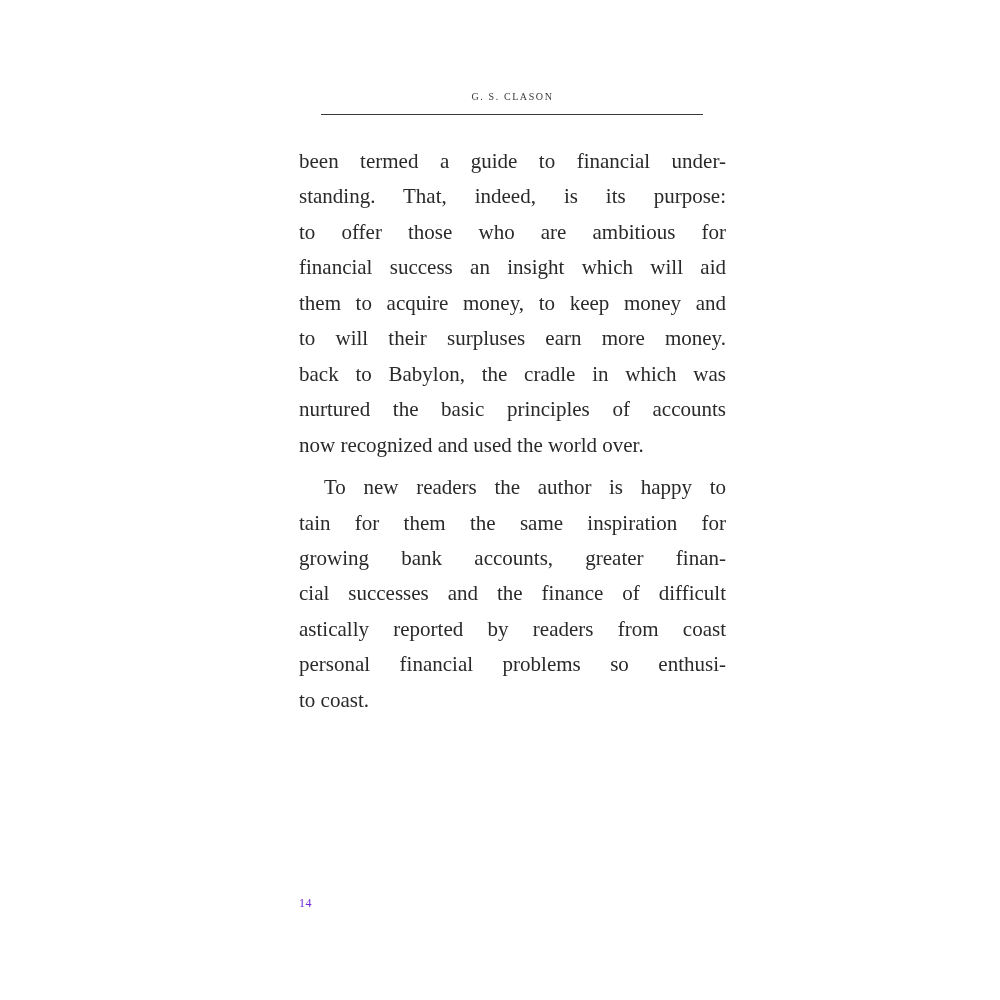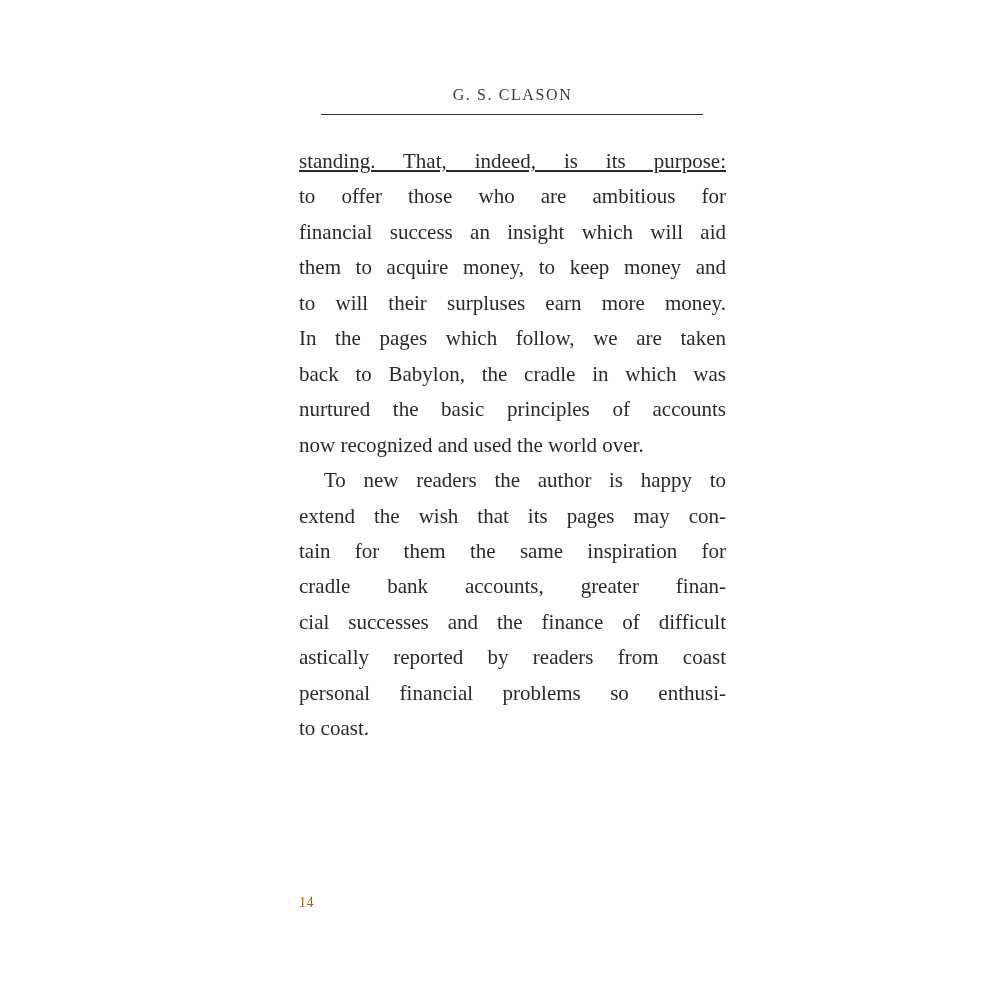--- a/index.html
+++ b/index.html
@@ -29,21 +29,21 @@
   
   .running-head {
     position: absolute;
     left: 299px;
     top: 86px;
     width: 427px;
     text-align: center;
   }
   .running-head-text {
     font-family: "Liberation Serif", "DejaVu Serif", serif;
-    font-size: 16px;
+    font-size: 10px;
     letter-spacing: 1.6px;
     color: #3a3a3a;
     line-height: 16px;
     display: inline-block;
     white-space: nowrap;
   }
   .head-rule {
     position: absolute;
     left: 321px;
     top: 114px;
@@ -86,55 +86,54 @@
   }
   .para .justified-line.indent-line {
     text-indent: 25px;
   }
 
   
   .folio {
     position: absolute;
     left: 299px;
     top: 891px;
-    font-size: 14px;
+    font-size: 12px;
     line-height: 24px;
-    color: #a16207;
+    color: #6d28d9;
     letter-spacing: 0.5px;
   }
 </style>
 </head>
 <body>
 
 <div class="page">
 
   <div class="running-head">
     <span class="running-head-text">G. S. CLASON</span>
   </div>
   <div class="head-rule"></div>
 
   <div class="textblock">
 
     <p class="para">
-      <span class="justified-line" style="word-spacing: 0px; text-decoration: underline;">standing. That, indeed, is its purpose:</span>
+      <span class="justified-line" style="word-spacing: 0px;">been termed a guide to financial under-</span>
+      <span class="justified-line" style="word-spacing: 0px;">standing. That, indeed, is its purpose:</span>
       <span class="justified-line" style="word-spacing: 0px;">to offer those who are ambitious for</span>
       <span class="justified-line" style="word-spacing: 0px;">financial success an insight which will aid</span>
       <span class="justified-line" style="word-spacing: 0px;">them to acquire money, to keep money and</span>
       <span class="justified-line" style="word-spacing: 0px;">to will their surpluses earn more money.</span>
-      <span class="justified-line" style="word-spacing: 0px;">In the pages which follow, we are taken</span>
       <span class="justified-line" style="word-spacing: 0px;">back to Babylon, the cradle in which was</span>
       <span class="justified-line" style="word-spacing: 0px;">nurtured the basic principles of accounts</span>
       <span class="last-line">now recognized and used the world over.</span>
     </p>
 
     <p class="para">
-      <span class="justified-line indent-line" style="word-spacing: 0px;">To new readers the author is happy to</span>
-      <span class="justified-line" style="word-spacing: 0px;">extend the wish that its pages may con-</span>
+      <span class="justified-line indent-line" style="word-spacing: 0px; margin-top: 7px;">To new readers the author is happy to</span>
       <span class="justified-line" style="word-spacing: 0px;">tain for them the same inspiration for</span>
-      <span class="justified-line" style="word-spacing: 0px;">cradle bank accounts, greater finan-</span>
+      <span class="justified-line" style="word-spacing: 0px;">growing bank accounts, greater finan-</span>
       <span class="justified-line" style="word-spacing: 0px;">cial successes and the finance of difficult</span>
       <span class="justified-line" style="word-spacing: 0px;">astically reported by readers from coast</span>
       <span class="justified-line" style="word-spacing: 0px;">personal financial problems so enthusi-</span>
       <span class="last-line">to coast.</span>
     </p>
 
 
   </div>
 
   <div class="folio">14</div>

